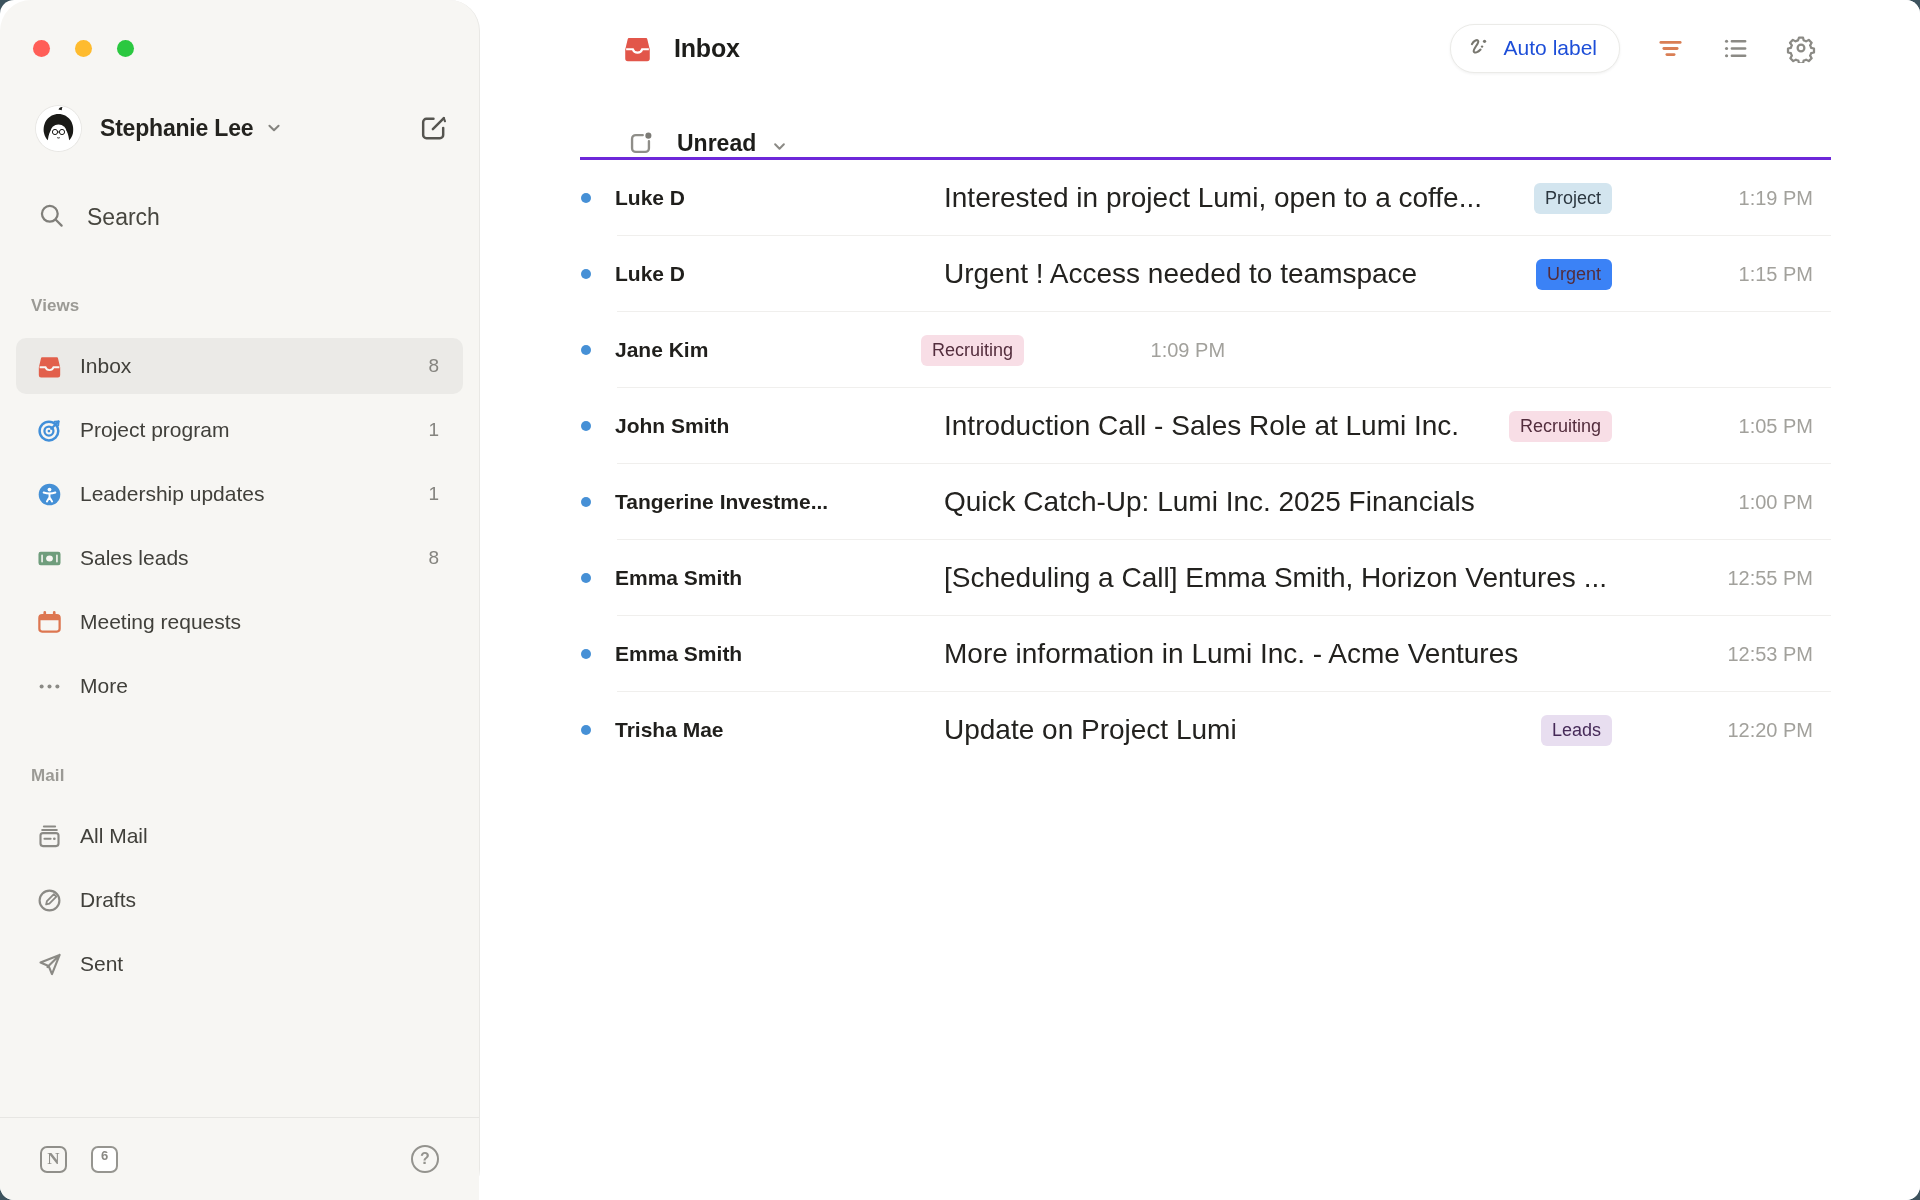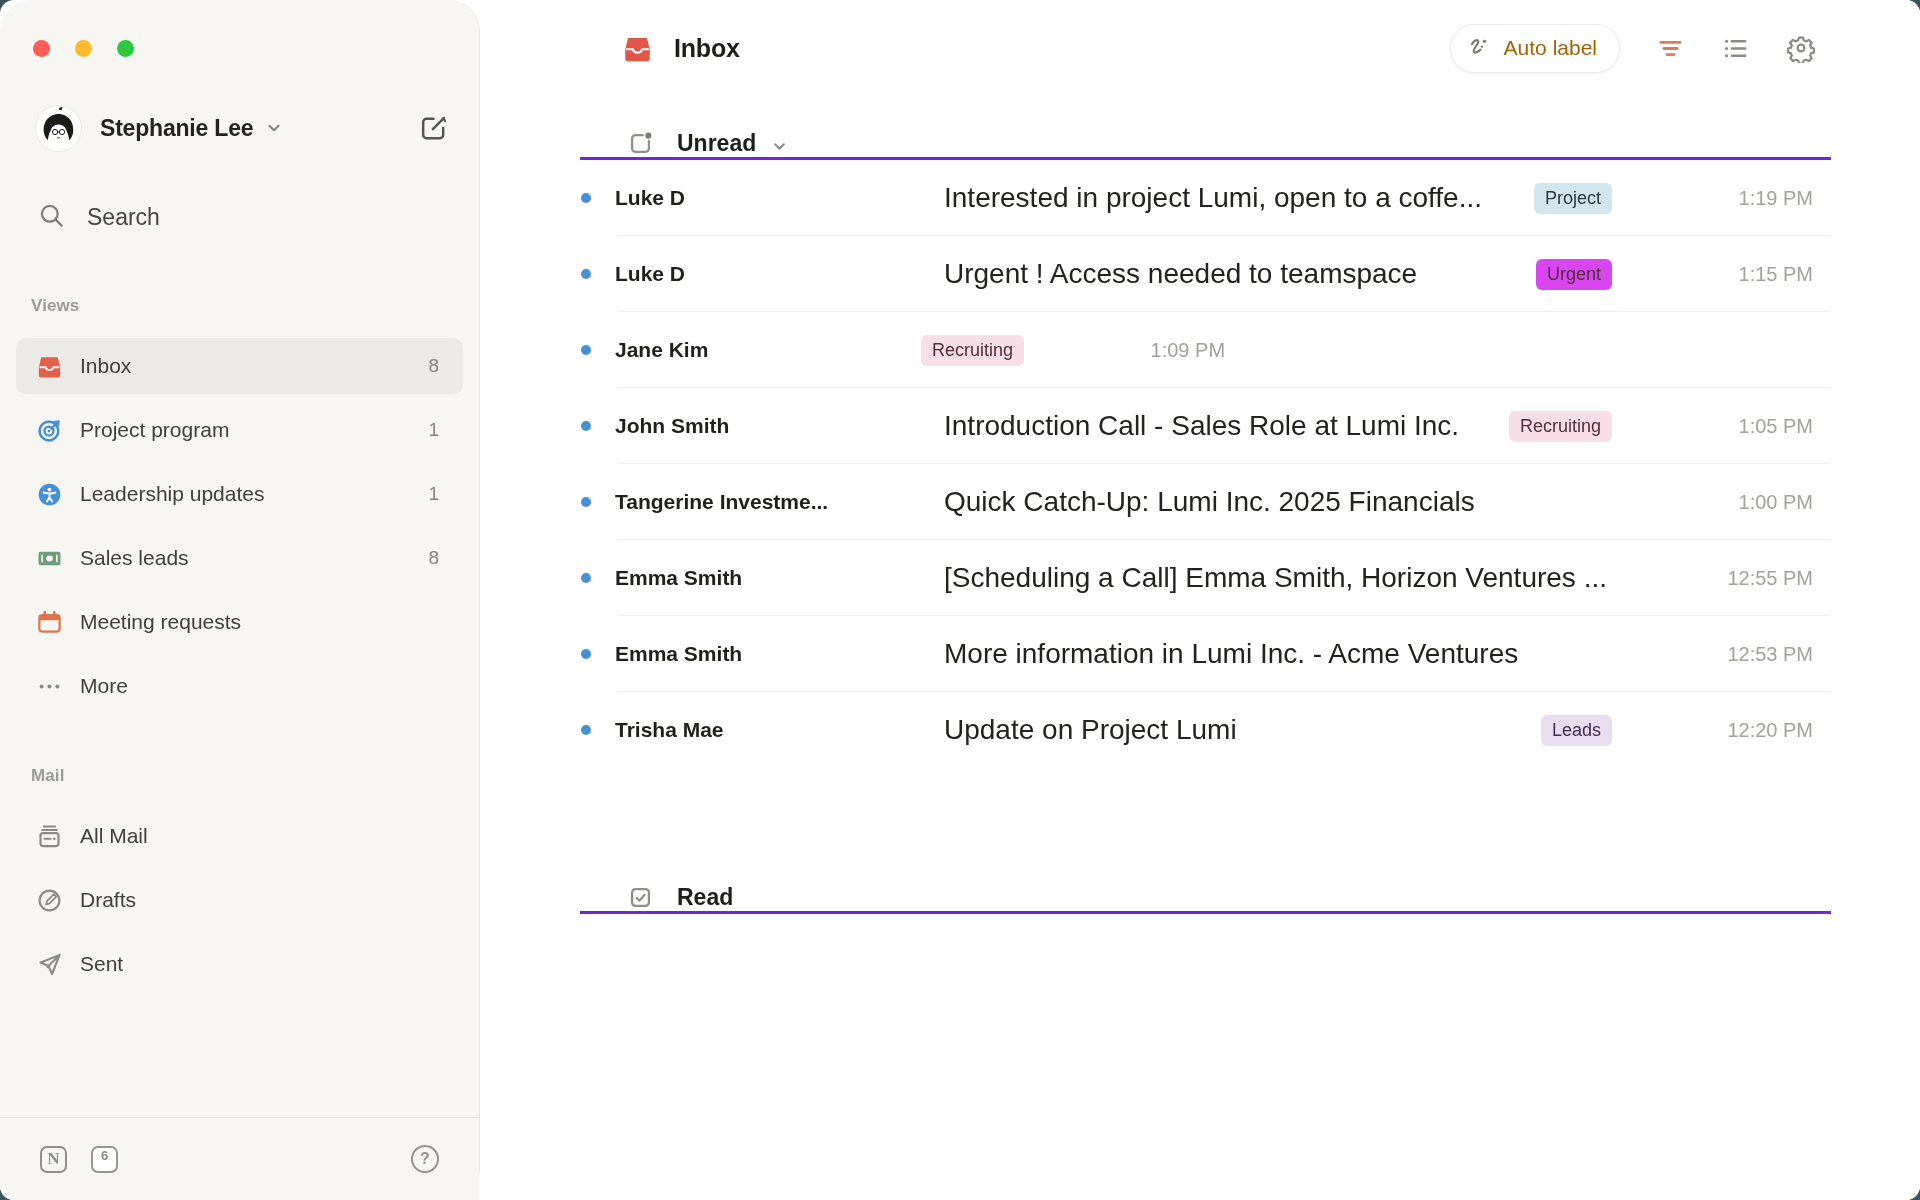--- a/index.html
+++ b/index.html
@@ -48,21 +48,21 @@
     font-size:16px;font-weight:700;color:#94938e;box-sizing:border-box;cursor:pointer;}
 
   
   .main{flex:1;display:flex;flex-direction:column;background:#fff;min-width:0;}
   .main-header{height:96px;display:flex;align-items:center;padding:0 104px 0 142px;}
   .title-icn{display:flex;margin-right:21px;}
   .main-title{font-size:25px;font-weight:700;color:#1d1d1a;letter-spacing:-.2px;}
   .controls{display:flex;align-items:center;gap:36px;margin-left:auto;}
   .autolabel{display:flex;align-items:center;height:47px;padding:0 22px 0 16px;border:1px solid #ebebe8;border-radius:24px;background:#fff;
     box-shadow:0 1px 3px rgba(0,0,0,.06);cursor:pointer;}
-  .autolabel .al-txt{margin-left:11px;font-size:21px;font-weight:500;color:#a16207;}
+  .autolabel .al-txt{margin-left:11px;font-size:21px;font-weight:500;color:#1d4ed8;}
   .ctrl-icn{display:flex;color:#8b8a85;cursor:pointer;}
 
   .list-wrap{margin:0 89px 0 100px;}
   .list-head{height:64px;display:flex;align-items:flex-end;padding:6px 0 0 47px;border-bottom:3px solid #6d28d9;box-sizing:border-box;}
   .list-head .lh-label{margin-left:23px;font-size:23px;font-weight:700;color:#1d1d1a;}
   .list-head .lh-chev{margin-left:13px;display:flex;color:#8b8a85;cursor:pointer;}
   .list-head .lh-icn{display:flex;color:#8f8e89;}
 
   .email-row{position:relative;height:76px;display:flex;align-items:center;cursor:pointer;}
   .email-row:not(:last-child)::after{content:"";position:absolute;left:37px;right:0;bottom:0;height:1px;background:#f0efed;}
@@ -306,21 +306,21 @@
             <span class="subject">Interested in project Lumi, open to a coffe...</span>
             <span class="badge" style="background: rgb(211, 229, 239); color: rgb(44, 55, 64);">Project</span>
             <span class="time-col">1:19 PM</span>
           </div>
           <div class="email-row">
             <span class="dot-col">
               <span class="unread-dot" style="background: rgb(70, 144, 214);"></span>
             </span>
             <span class="sender">Luke D</span>
             <span class="subject">Urgent ! Access needed to teamspace</span>
-            <span class="badge" style="background: #d946ef; color: rgb(83, 45, 61);">Urgent</span>
+            <span class="badge" style="background: #3b82f6; color: rgb(83, 45, 61);">Urgent</span>
             <span class="time-col">1:15 PM</span>
           </div>
           <div class="email-row">
             <span class="dot-col">
               <span class="unread-dot" style="background: rgb(70, 144, 214);"></span>
             </span>
             <span class="sender">Jane Kim</span>
             <span class="badge" style="background: rgb(248, 222, 230); color: rgb(83, 45, 61);">Recruiting</span>
             <span class="time-col">1:09 PM</span>
           </div>
@@ -361,24 +361,15 @@
             <span class="dot-col">
               <span class="unread-dot" style="background: rgb(70, 144, 214);"></span>
             </span>
             <span class="sender">Trisha Mae</span>
             <span class="subject">Update on Project Lumi</span>
             <span class="badge" style="background: rgb(232, 222, 240); color: rgb(70, 42, 88);">Leads</span>
             <span class="time-col">12:20 PM</span>
           </div>
         </div>
 
-      <div class="list-head read-gap">
-        <span class="lh-icn">
-          <svg width="27" height="27" viewBox="0 0 24 24">
-              <rect x="4.5" y="4.5" width="15" height="15" rx="3.3" fill="none" stroke="currentColor" stroke-width="2.1"></rect>
-              <path d="M8.6 12.3l2.4 2.6 4.6-5.4" fill="none" stroke="currentColor" stroke-width="1.9" stroke-linecap="round" stroke-linejoin="round"></path>
-            </svg>
-        </span>
-        <span class="lh-label">Read</span>
-      </div>
     </div>
   </main>
 </div>
 
 </body></html>

